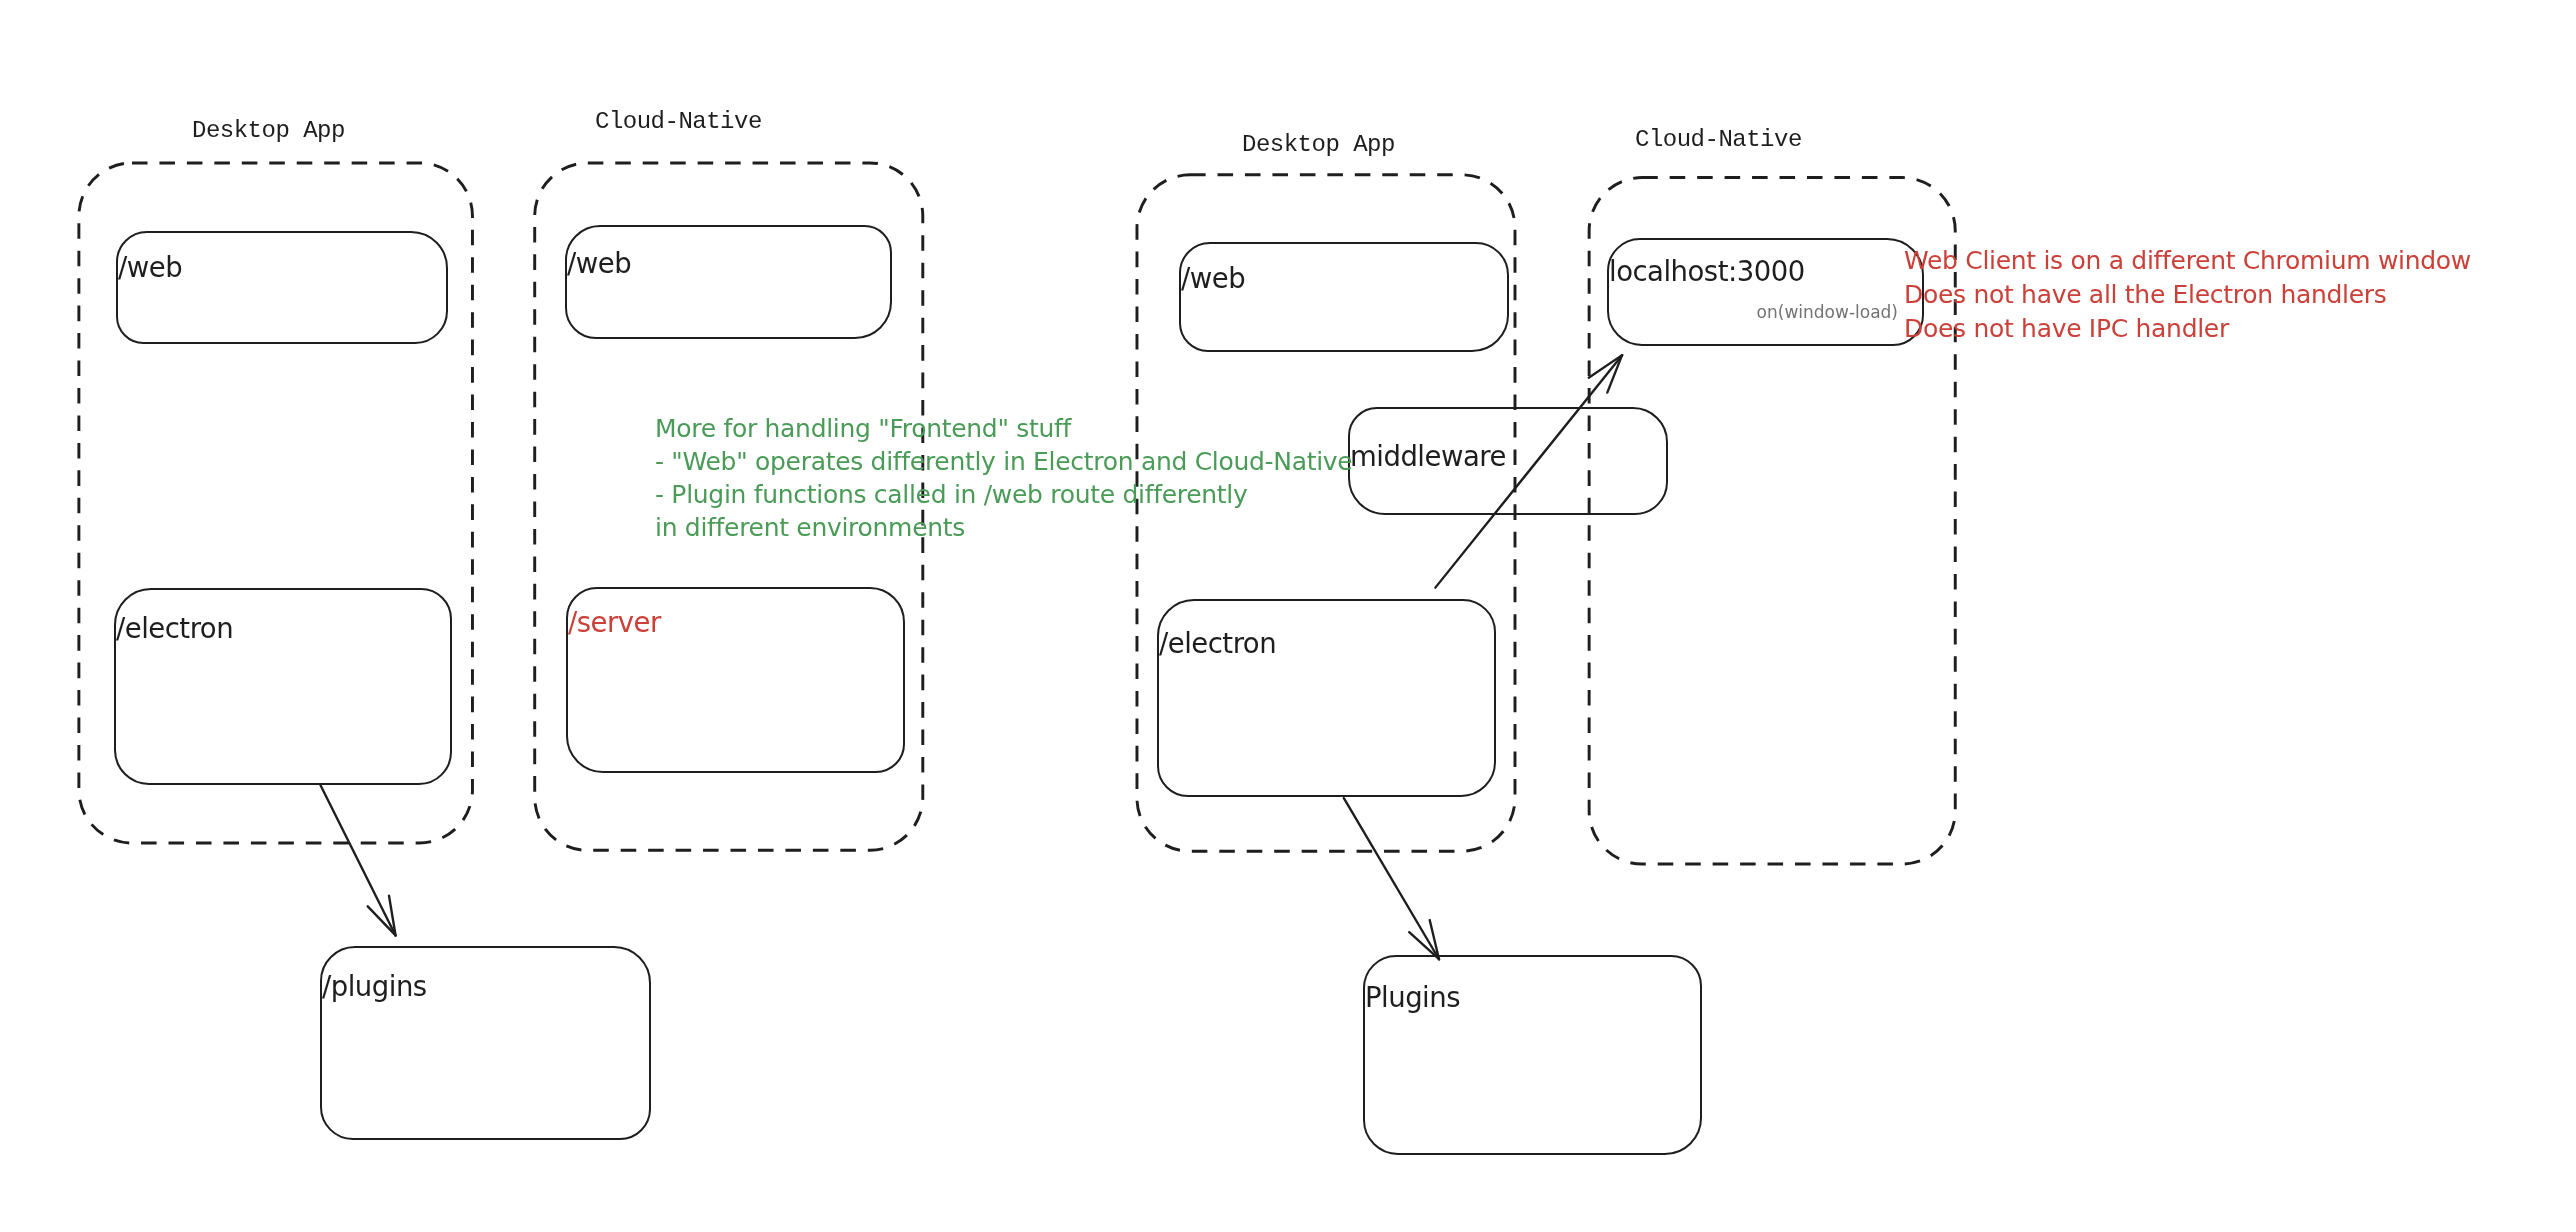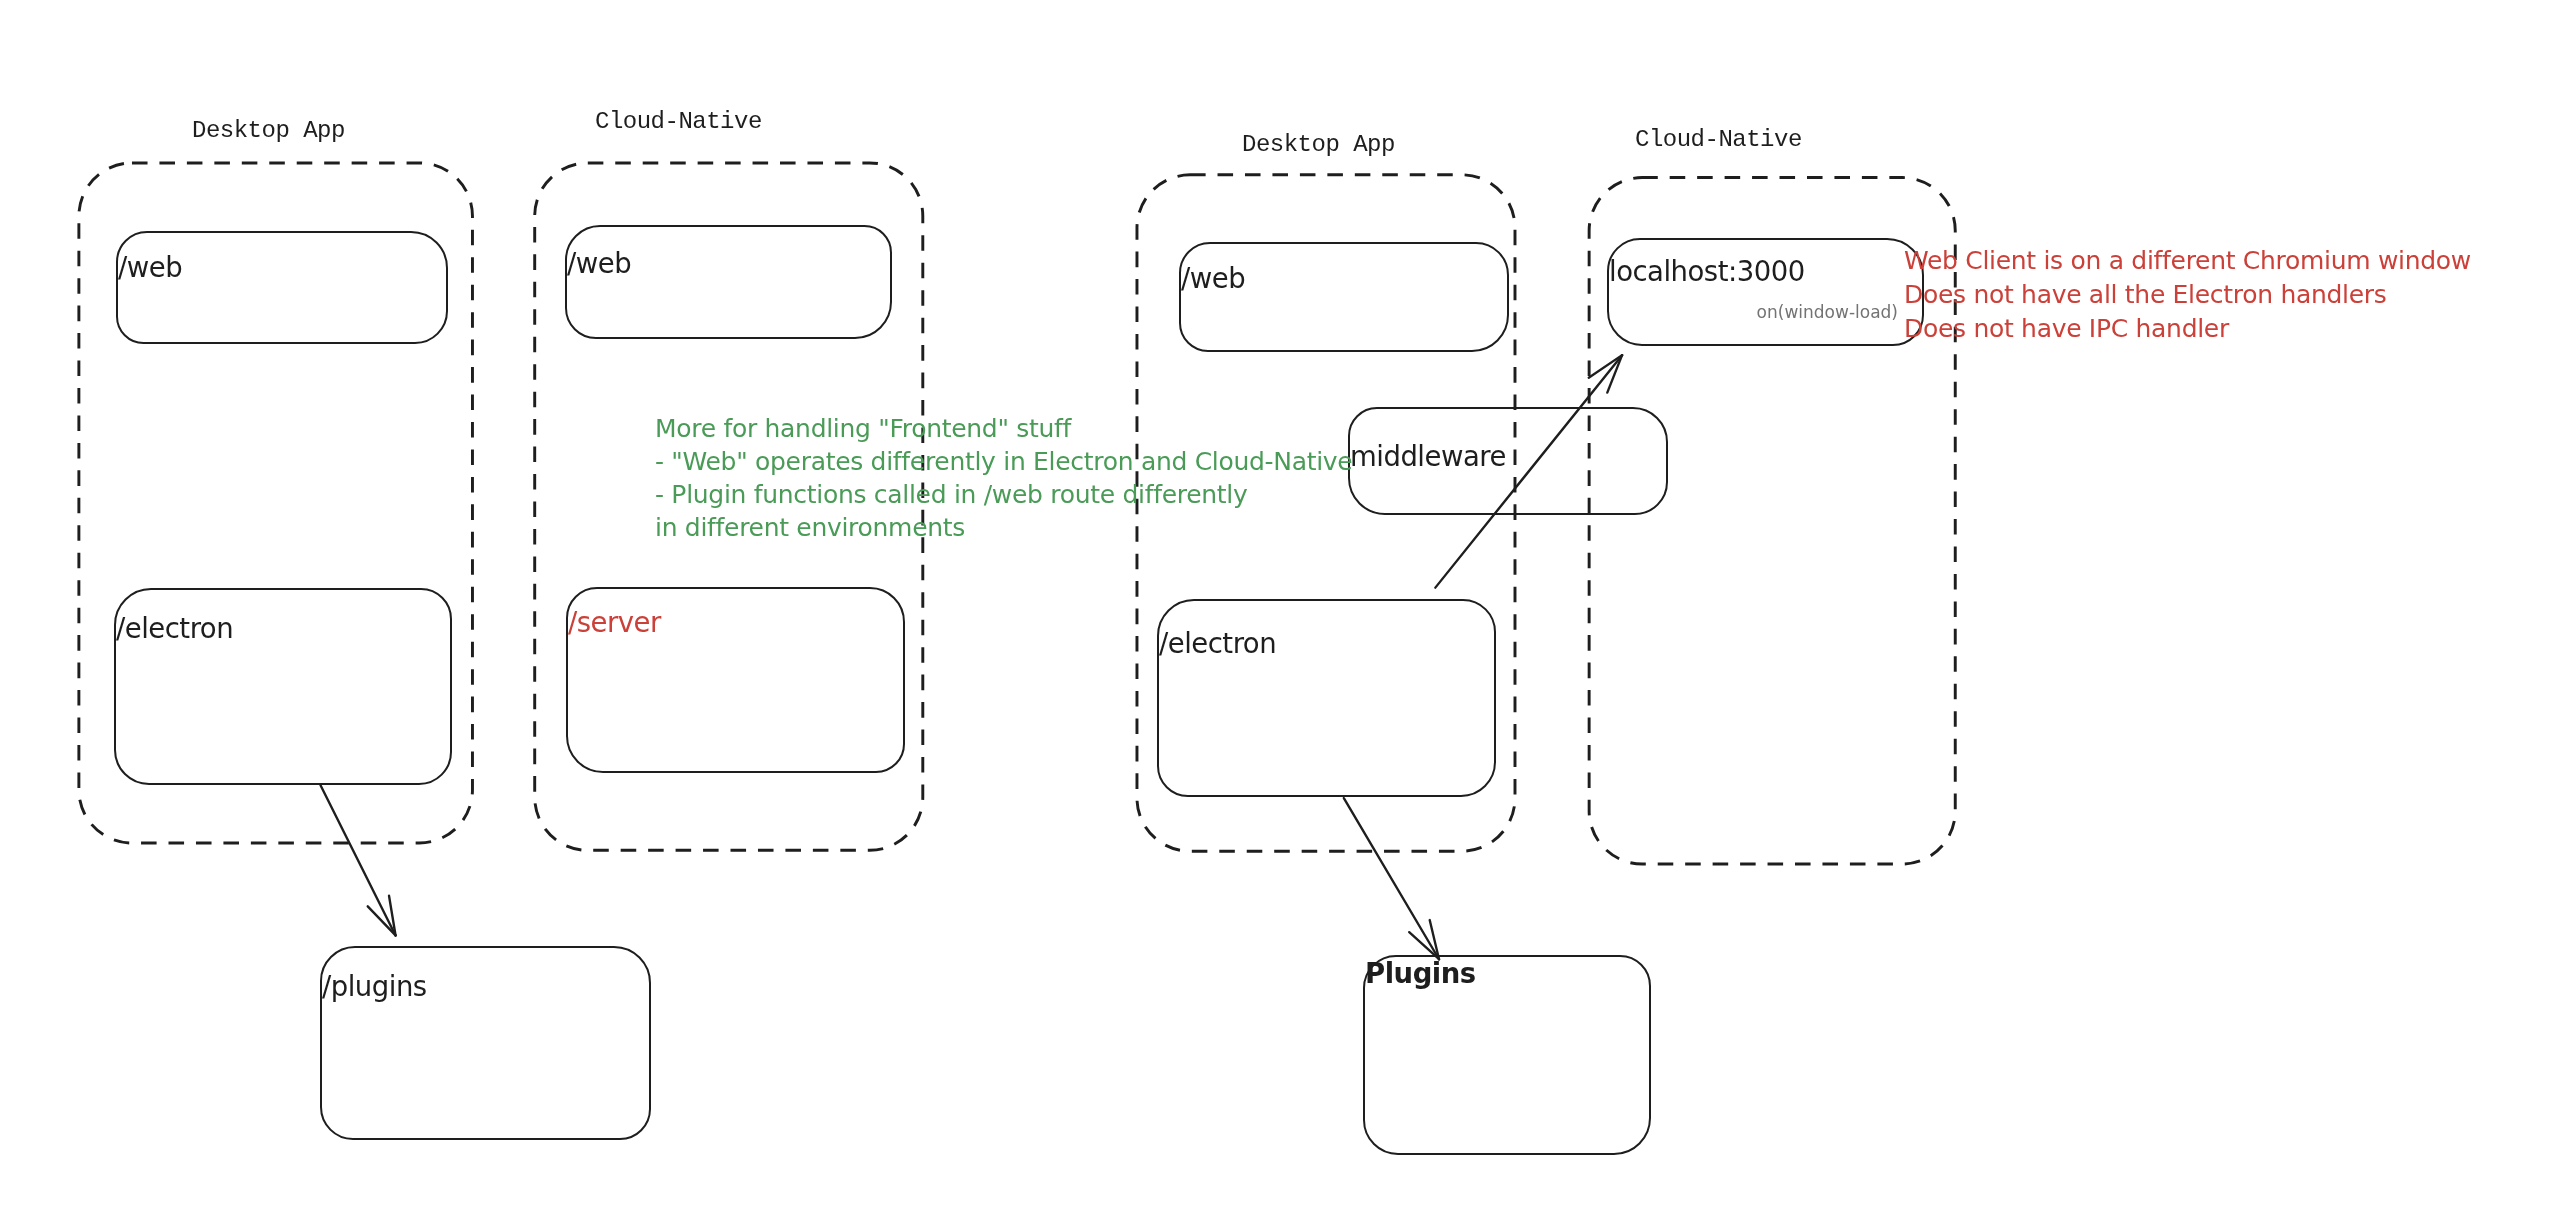--- a/index.html
+++ b/index.html
@@ -92,21 +92,21 @@
   <div class="shape" style="left:1607px;top:238px;width:317px;height:108px;border-radius:33px 37px 31px 35px;padding-top:14.6px;">
     <span class="box-label">localhost:3000</span>
     <span class="sub-label" style="right:24px;top:62px;">on(window-load)</span>
   </div>
   <div class="shape" style="left:1348px;top:407px;width:320px;height:108px;border-radius:29px 35px 33px 37px;padding-top:31px;">
     <span class="box-label">middleware</span>
   </div>
   <div class="shape" style="left:1157px;top:599px;width:339px;height:198px;border-radius:37px 33px 35px 31px;padding-top:26px;">
     <span class="box-label">/electron</span>
   </div>
-  <div class="shape" style="left:1363px;top:955px;width:288px;height:200px;border-radius:33px 31px 37px 35px;font-weight:bold;">
+  <div class="shape" style="left:1363px;top:955px;width:339px;height:200px;border-radius:33px 31px 37px 35px;padding-top:24px;">
     <span class="box-label">Plugins</span>
   </div>
 
   <div class="note green" style="left:655px;top:412px;width:723px;">More for handling "Frontend" stuff
 - "Web" operates differently in Electron and Cloud-Native
 - Plugin functions called in /web route differently
 in different environments</div>
   <div class="note red" style="left:1888px;top:244px;width:568px;margin-left:16px;">Web Client is on a different Chromium window
 Does not have all the Electron handlers
 Does not have IPC handler</div>

